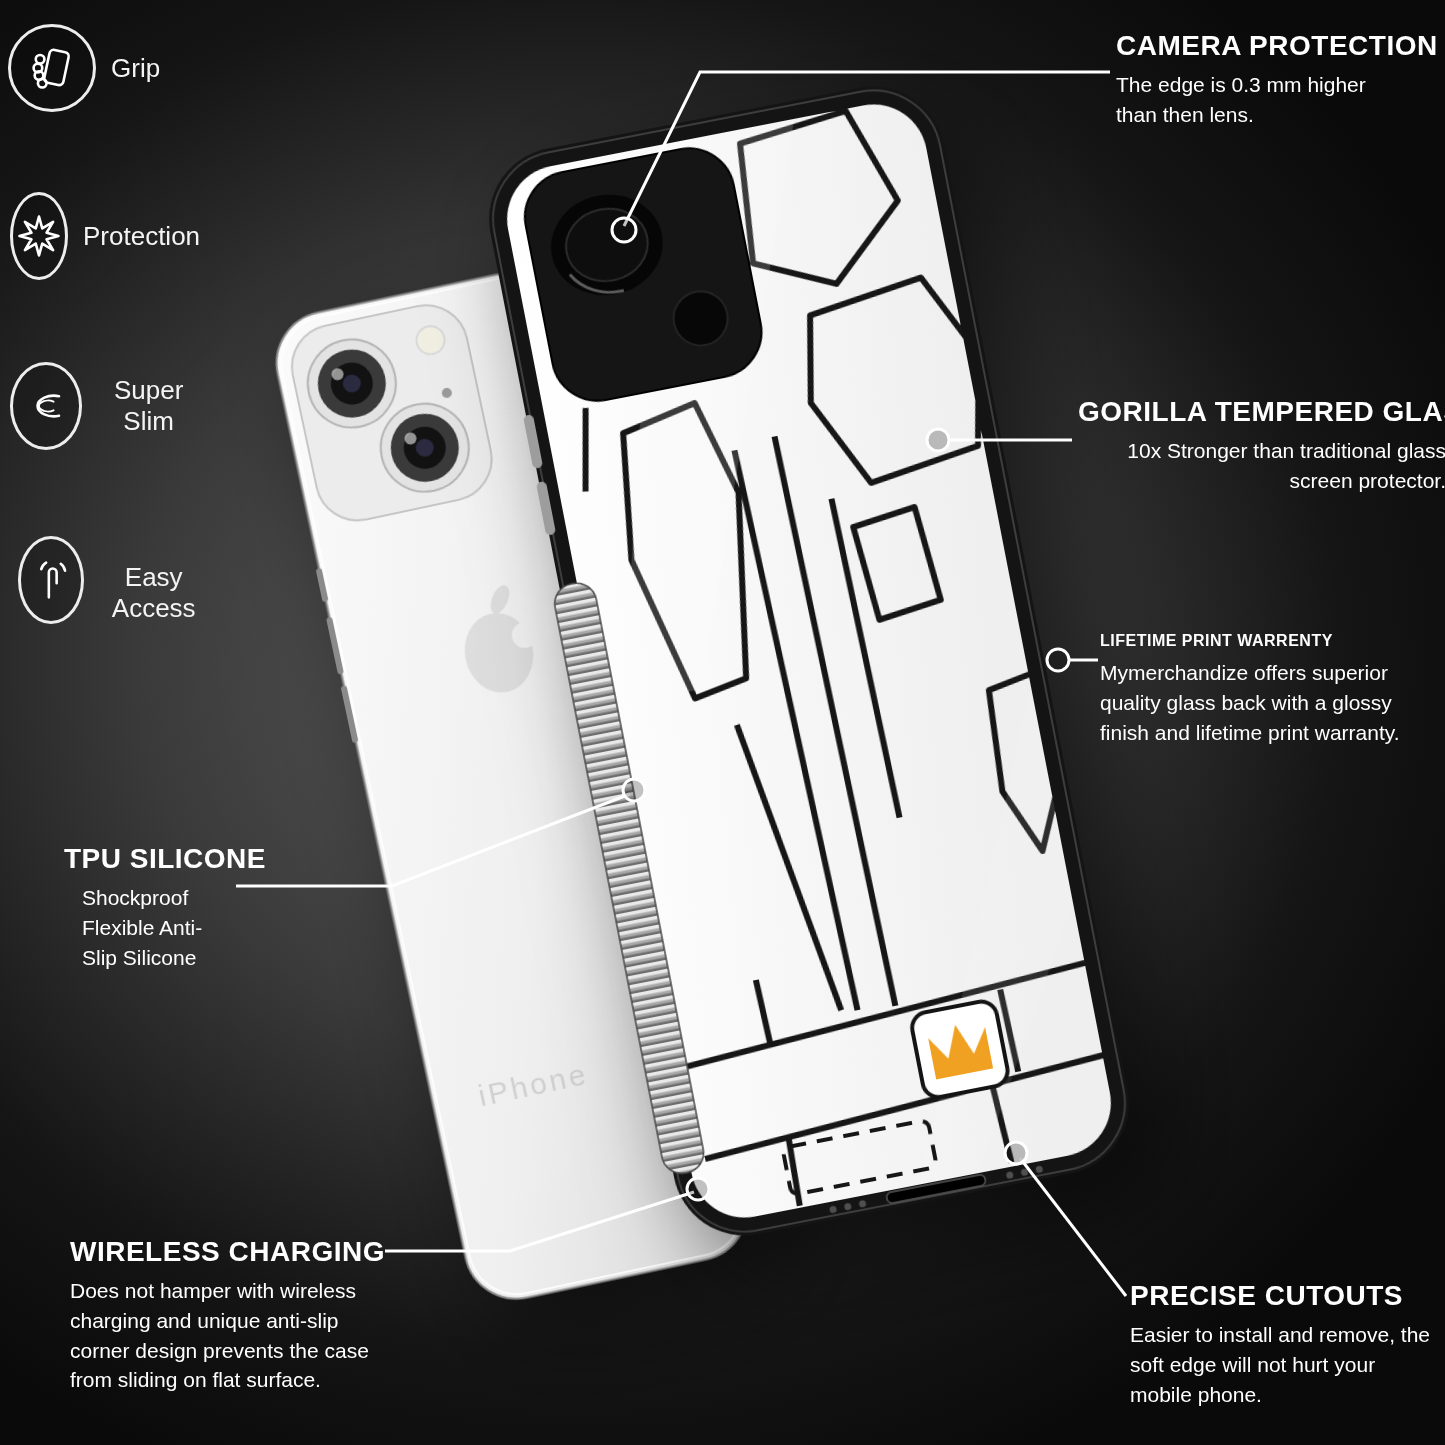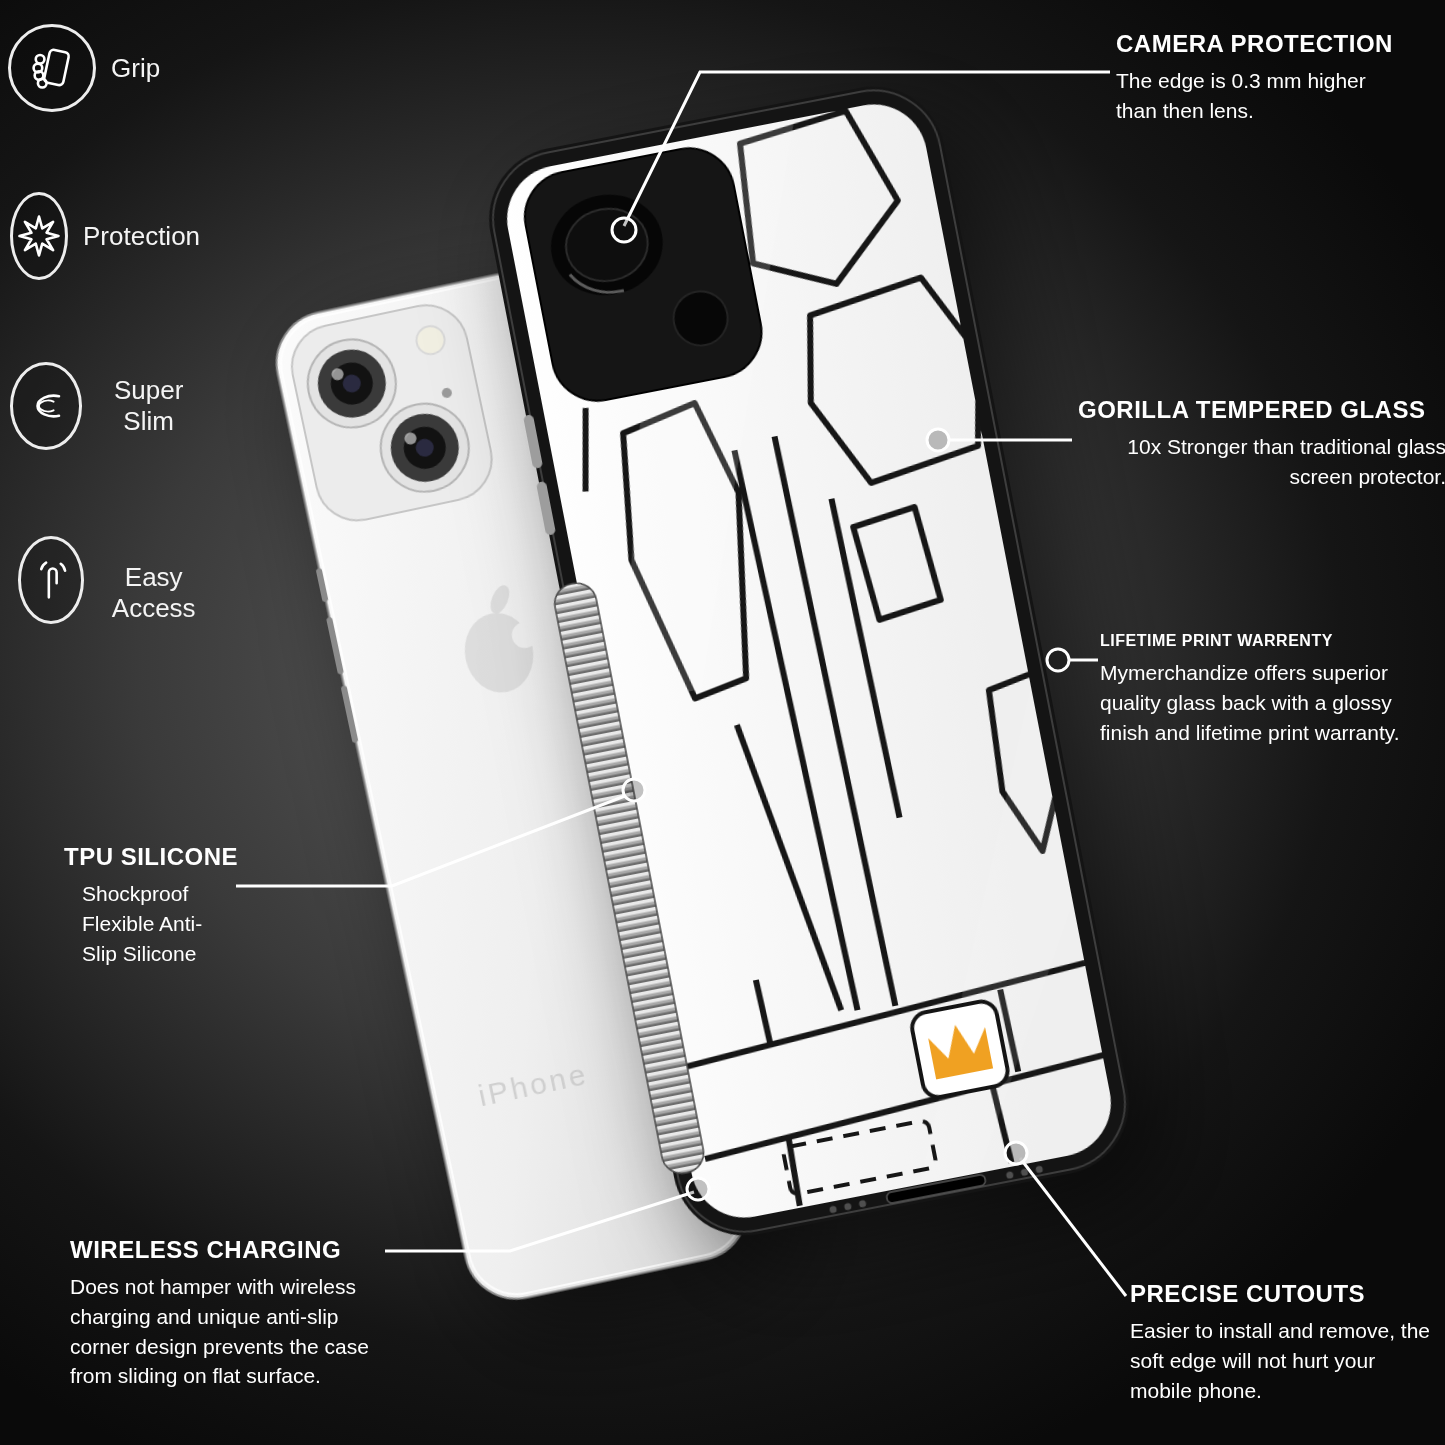--- a/index.html
+++ b/index.html
@@ -16,21 +16,21 @@
     display:flex; align-items:center; justify-content:center;
     background:rgba(12,12,12,.28);
   }
   .ficon svg { stroke:#fff; fill:none; stroke-width:2.4; stroke-linecap:round; stroke-linejoin:round; }
   .flabel { color:#f4f4f4; font-size:26px; text-align:center; }
   
   .phone { position:absolute; filter: drop-shadow(28px 38px 48px rgba(0,0,0,.55)); }
   .phone svg { display:block; overflow:visible; }
   
   .callout { position:absolute; color:#fff; }
-  .c-title { font-weight:bold; font-size:24px; letter-spacing:.5px; margin-bottom:8px; white-space:nowrap; }
+  .c-title { font-weight:bold; font-size:28px; letter-spacing:.5px; margin-bottom:8px; white-space:nowrap; }
   .c-body  { font-size:21px; line-height:1.42; }
   .overlay { position:absolute; left:0; top:0; pointer-events:none; }
 </style>
 </head>
 <body>
 
 <div class="canvas">
 
   <div class="feature" style="left:8px; top:24px;">
     <div class="ficon">

